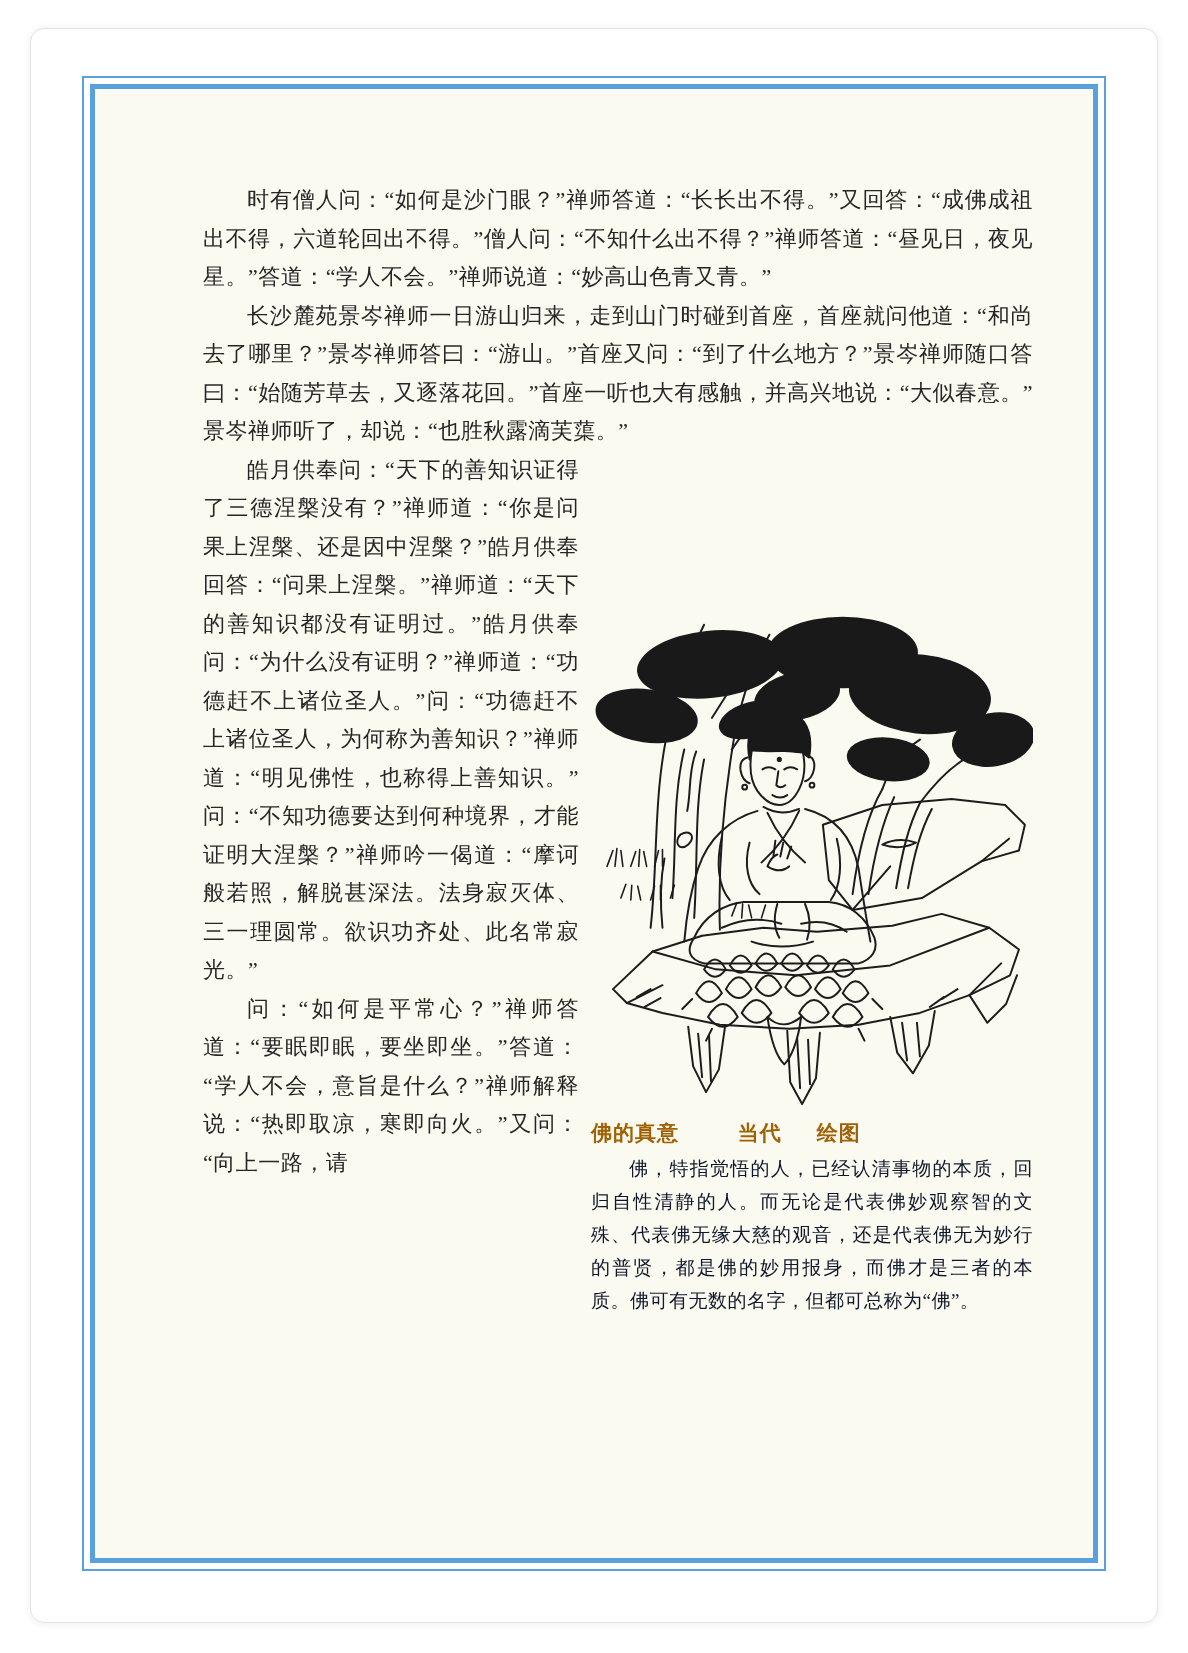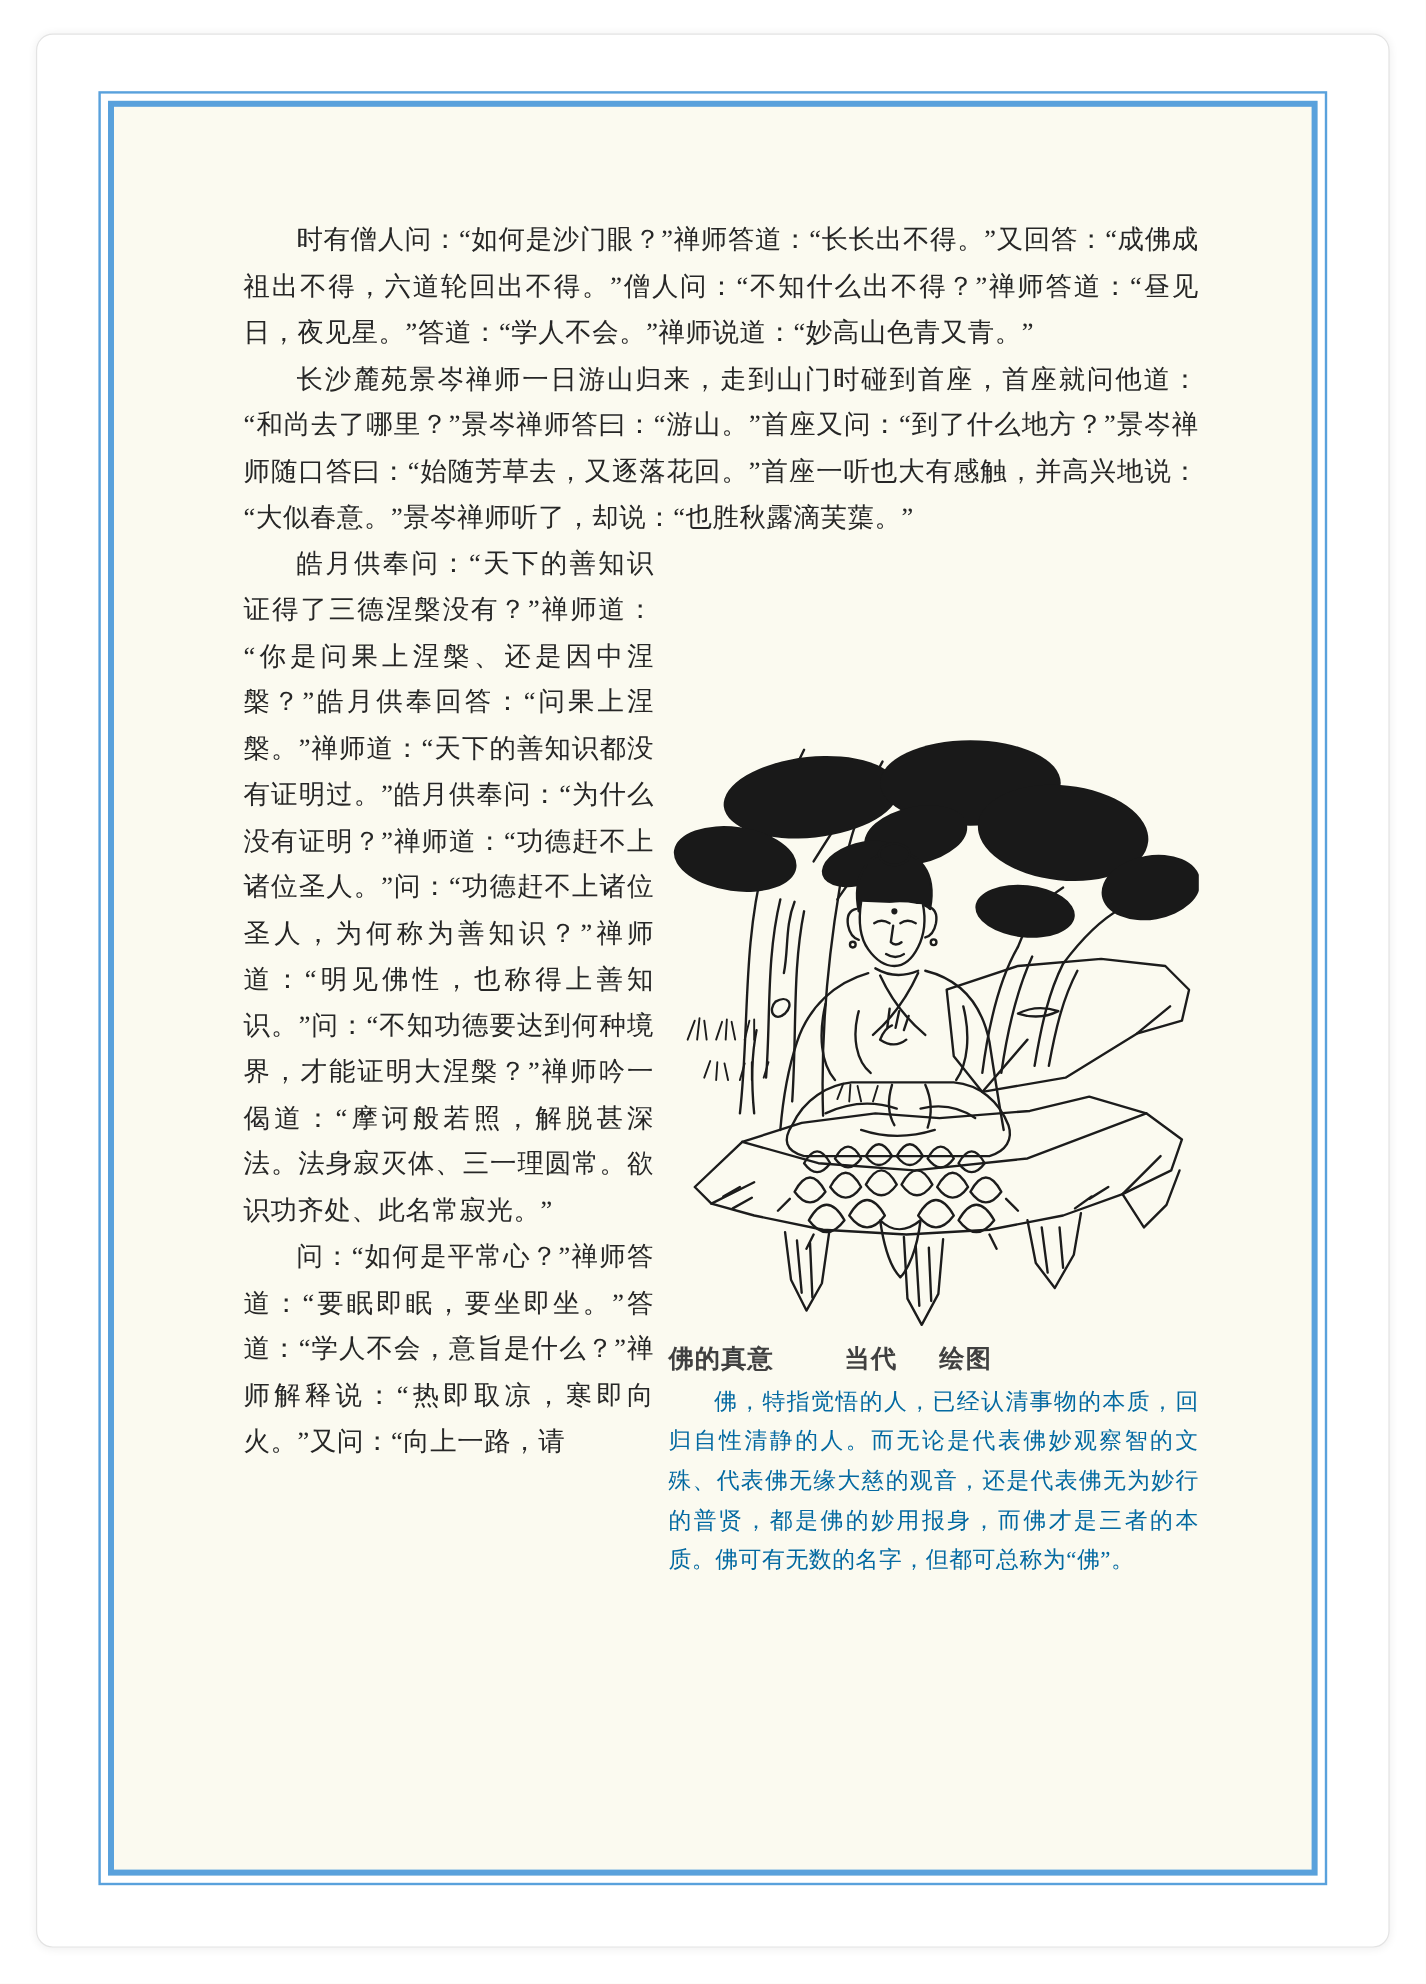--- a/index.html
+++ b/index.html
@@ -15,38 +15,38 @@
   .frame-thin{
     position:absolute;left:51px;top:47px;right:51px;bottom:51px;
     border:2px solid #59a1dc;
   }
   .frame-thick{
     position:absolute;left:59px;top:55px;right:59px;bottom:59px;
     border:5px solid #59a1dc;background:#fbfaf0;
   }
   .content{
     position:absolute;left:0;top:0;right:0;bottom:0;
-    padding:92px 94px 0 108px;
+    padding:92px 60px 0 108px;
     color:#262626;font-size:22px;line-height:38.5px;
     text-align:justify;letter-spacing:0.5px;
   }
   .content p{margin:0;text-indent:2em;}
   figure.fig{
     float:right;width:442px;margin:150px 0 0 12px;padding:0;
   }
   figure.fig svg{display:block;width:442px;height:505px;}
   .figcap{
     margin-top:8px;font-family:"Liberation Sans","DejaVu Sans",sans-serif;
-    font-size:21px;color:#404040;letter-spacing:1px;
+    font-size:21px;color:#a16207;letter-spacing:1px;
   }
   .cap-title{font-weight:bold;}
   .cap-credit{font-weight:bold;margin-left:52px;}
   .cap-credit2{font-weight:bold;margin-left:28px;}
   .note{
-    margin-top:14px;font-size:19px;line-height:33px;color:#0369a1;
+    margin-top:14px;font-size:19px;line-height:33px;color:#0f172a;
     text-indent:2em;text-align:justify;letter-spacing:0.5px;
   }
 </style>
 </head>
 <body>
 
 <div class="sheet">
   <div class="frame-thin"></div>
   <div class="frame-thick">
     <div class="content">

